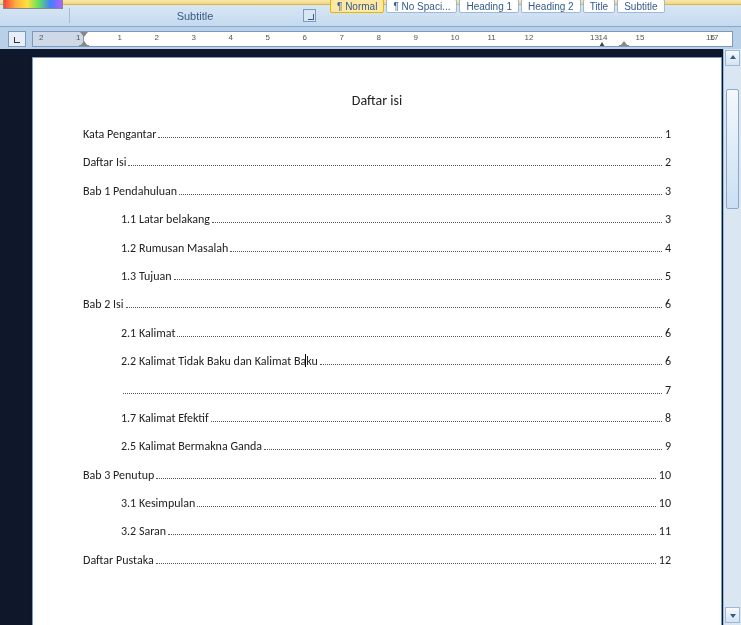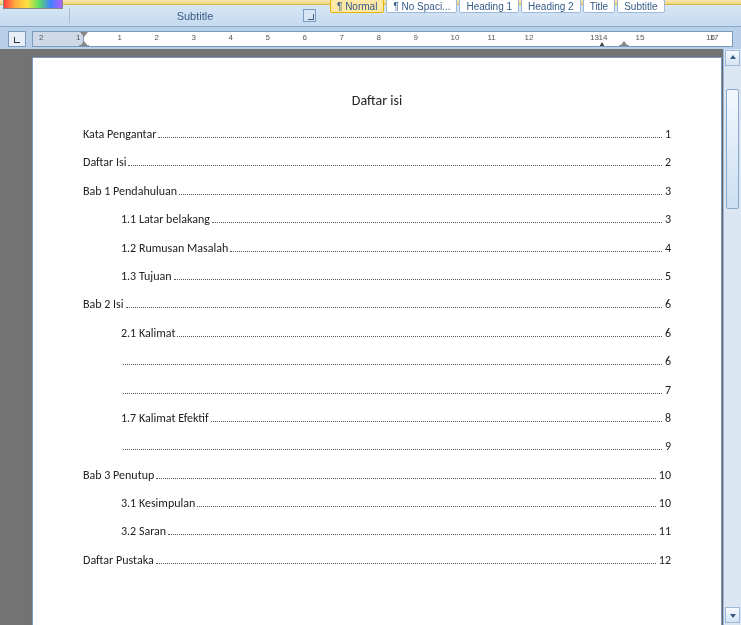--- a/index.html
+++ b/index.html
@@ -27,21 +27,21 @@
     .tabstop { position:absolute; bottom:-1px; width:7px; height:7px; }
     .tabstop::before{content:"";position:absolute;left:0;bottom:0;width:0;height:0;border-left:3px solid transparent;border-right:3px solid transparent;border-bottom:5px solid #444;}
     .indent-marker { position:absolute; top:0; }
     .indent-marker.down::before{content:"";position:absolute;width:0;height:0;border-left:4px solid transparent;border-right:4px solid transparent;border-top:5px solid #888;}
     .indent-marker.up::before{content:"";position:absolute;bottom:-14px;width:0;height:0;border-left:4px solid transparent;border-right:4px solid transparent;border-bottom:5px solid #888;}
     .indent-marker.up::after{content:"";position:absolute;bottom:-19px;left:-1px;width:8px;height:4px;background:#ddd;border:1px solid #888;}
     .ruler-left { position:absolute; left:8px; top:4px; width:18px; height:16px; background:#e8eef8; border:1px solid #7a9ac0; }
     .ruler-left::after{content:"";position:absolute;left:5px;top:5px;width:5px;height:5px;border-left:1px solid #333;border-bottom:1px solid #333;}
 
     
-    .doc-area { position:absolute; top:49px; left:0; right:0; bottom:0; background:#737373; overflow:hidden; }
+    .doc-area { position:absolute; top:49px; left:0; right:0; bottom:0; background:#0f172a; overflow:hidden; }
     .page { position:absolute; left:32px; top:8px; width:690px; min-height:700px; background:#fff; border:1px solid #7a9ac0; box-shadow:2px 2px 4px rgba(0,0,0,0.15); padding:34px 50px 30px 50px; }
 
     .toc-title { text-align:center; font-family:Calibri,Arial,sans-serif; font-size:14px; color:#222; margin-bottom:18px; }
 
     .toc-entry { display:flex; align-items:baseline; font-family:Calibri,Arial,sans-serif; font-size:12px; color:#222; margin-bottom:14px; line-height:1.2; }
     .toc-entry.sub1 { padding-left:38px; }
     .toc-text { white-space:nowrap; }
     .toc-leader { flex:1; border-bottom:1px dotted #555; margin:0 2px 2px 2px; min-width:10px; }
     .toc-page { white-space:nowrap; padding-left:1px;}
     .cursor { display:inline-block; width:1px; height:13px; background:#000; vertical-align:-2px; margin-left:-1px; }
@@ -144,33 +144,35 @@
           <span class="toc-text">Bab 2 Isi</span>
           <span class="toc-leader"></span>
           <span class="toc-page">6</span>
         </div>
         <div class="toc-entry sub1">
           <span class="toc-text">2.1 Kalimat</span>
           <span class="toc-leader"></span>
           <span class="toc-page">6</span>
         </div>
         <div class="toc-entry sub1">
+          <span class="toc-text">2.2 Kalimat Tidak Baku dan Kalimat Ba<span class="cursor"></span>ku</span>
           <span class="toc-leader"></span>
           <span class="toc-page">6</span>
         </div>
         <div class="toc-entry sub1">
           <span class="toc-leader"></span>
           <span class="toc-page">7</span>
         </div>
         <div class="toc-entry sub1">
           <span class="toc-text">1.7 Kalimat Efektif</span>
           <span class="toc-leader"></span>
           <span class="toc-page">8</span>
         </div>
         <div class="toc-entry sub1">
+          <span class="toc-text">2.5 Kalimat Bermakna Ganda</span>
           <span class="toc-leader"></span>
           <span class="toc-page">9</span>
         </div>
         <div class="toc-entry">
           <span class="toc-text">Bab 3 Penutup</span>
           <span class="toc-leader"></span>
           <span class="toc-page">10</span>
         </div>
         <div class="toc-entry sub1">
           <span class="toc-text">3.1 Kesimpulan</span>

